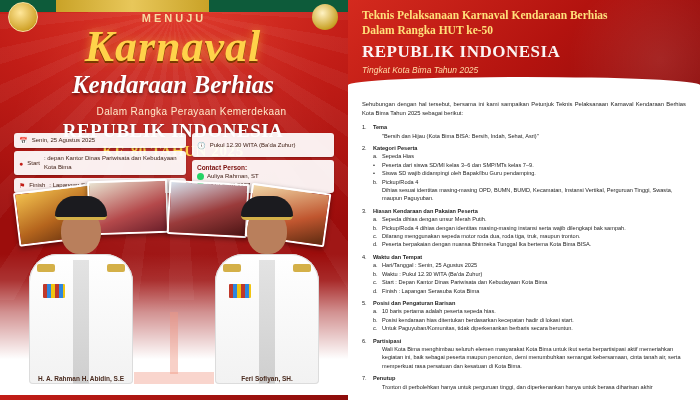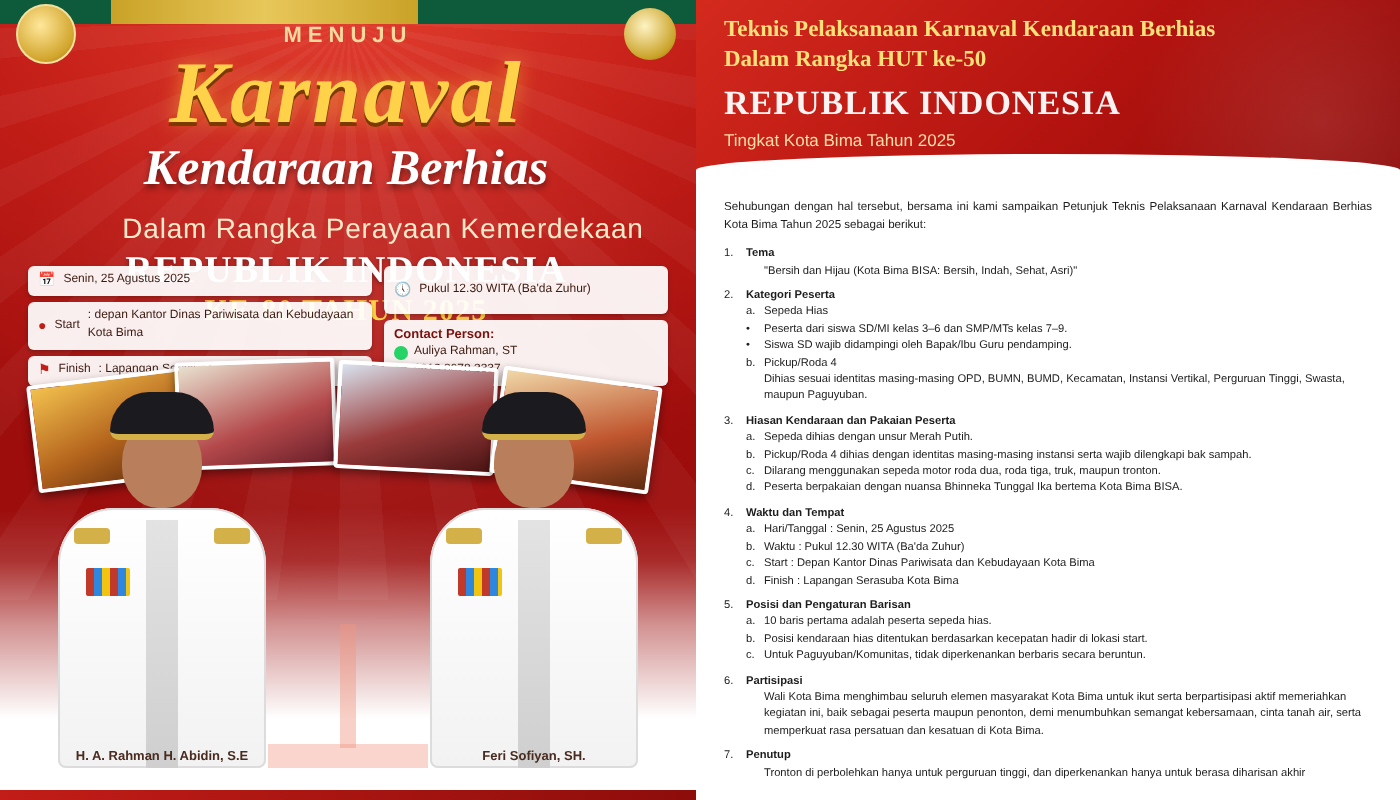--- a/index.html
+++ b/index.html
@@ -73,21 +73,21 @@
   }
   .t-kendaraan {
     font-family: "Liberation Serif", serif;
     font-size: 25px; line-height: 28px; font-weight: bold; font-style: italic;
     color: #ffffff;
     text-shadow: 0 2px 3px rgba(0,0,0,0.45);
     margin-top: 1px;
     text-align: center;
   }
   .t-dalam {
-    font-size: 14px; color: #ffe9c9; margin-top: 7px; letter-spacing: .4px; padding-left: 37px;
+    font-size: 10px; color: #ffe9c9; margin-top: 7px; letter-spacing: .4px; padding-left: 37px;
   }
   .t-rep {
     font-family: "Liberation Serif", serif;
     font-size: 19px; font-weight: bold; color: #ffffff; margin-top: 3px; letter-spacing: .5px;
     text-shadow: 0 1px 2px rgba(0,0,0,.4);
   }
   .t-ke80 {
     font-family: "Liberation Serif", serif;
     font-size: 15px; font-weight: bold; color: #ffd24a; margin-top: 1px; letter-spacing: .6px;
   }
@@ -225,21 +225,21 @@
   }
   .dh-line1 {
     font-size: 11.5px; font-weight: bold; line-height: 15px; color: #ffe07a;
     font-family: "Liberation Serif", serif;
   }
   .dh-line3 {
     font-family: "Liberation Serif", serif;
     font-size: 17px; font-weight: bold; color: #ffffff; margin-top: 4px;
     letter-spacing: .5px; opacity: .95;
   }
-  .dh-line4 { font-size: 8.5px; color: #ffdca8; margin-top: 3px; }
+  .dh-line4 { font-size: 8.5px; color: #ffdca8; margin-top: 3px; font-style: italic; }
   .doc-wave {
     position: absolute; bottom: -1px; left: 0; right: 0; height: 16px;
     background: #ffffff;
     border-radius: 100% 100% 0 0 / 16px 16px 0 0;
   }
 
   .doc-body {
     padding: 8px 14px 10px 14px;
     font-size: 5.6px; line-height: 8.4px; color: #1d1d1d;
     height: 308px;

